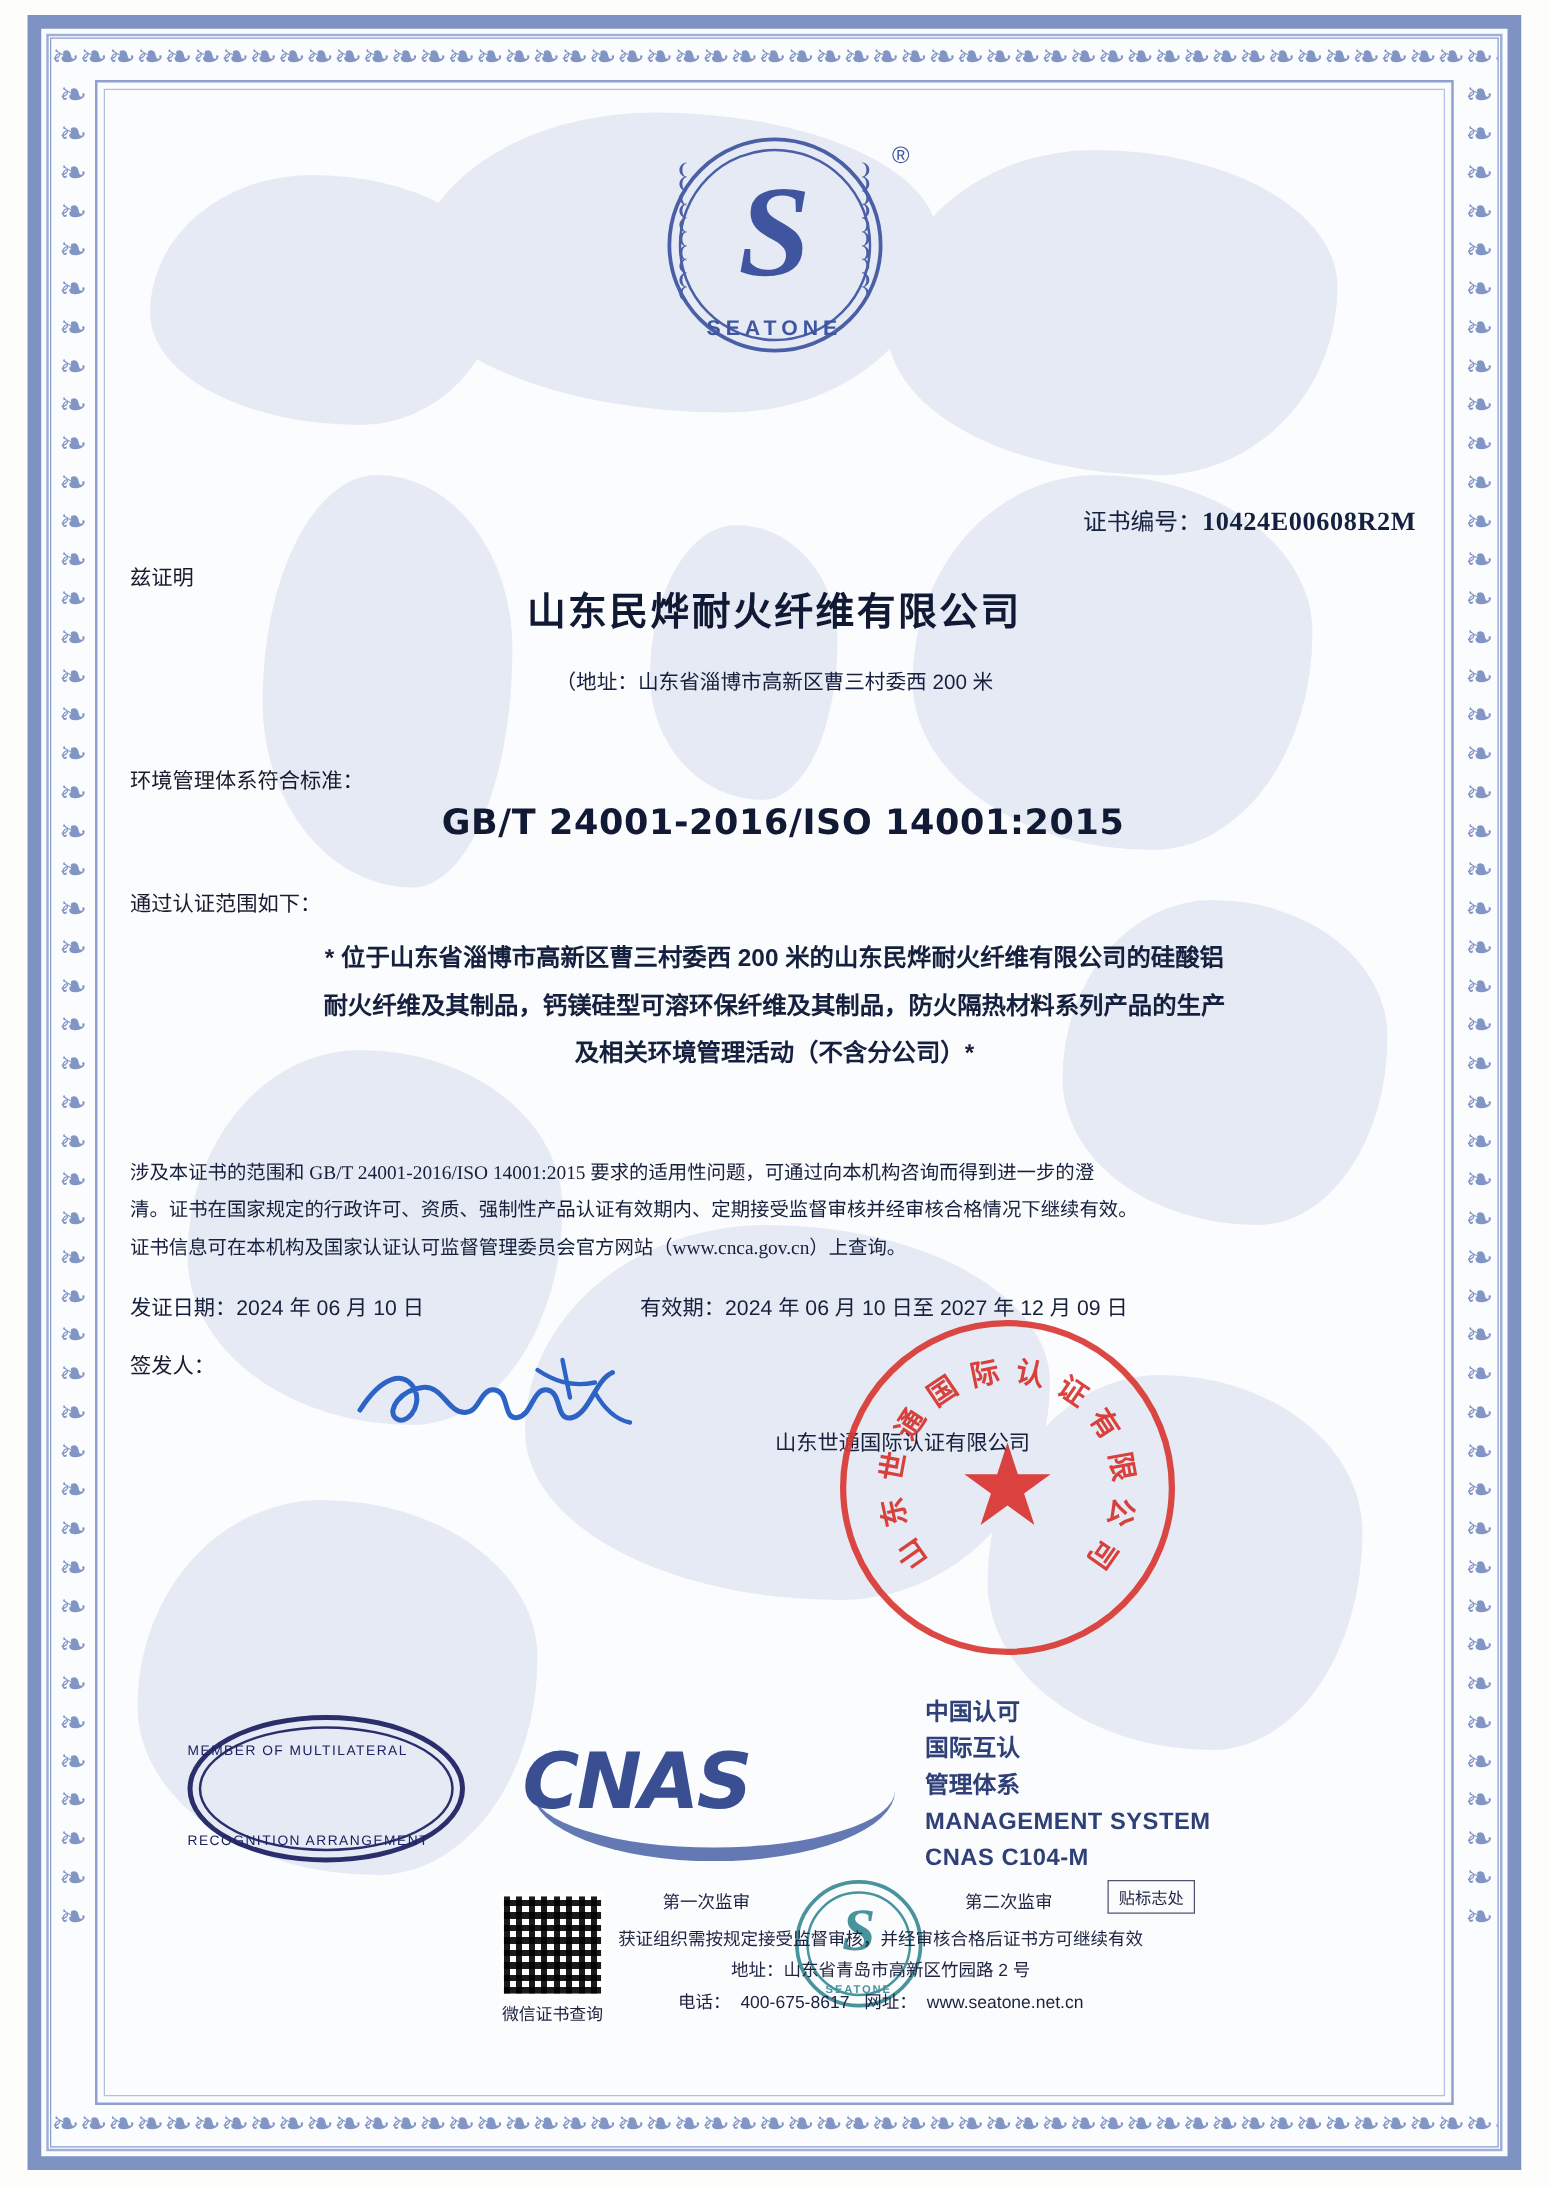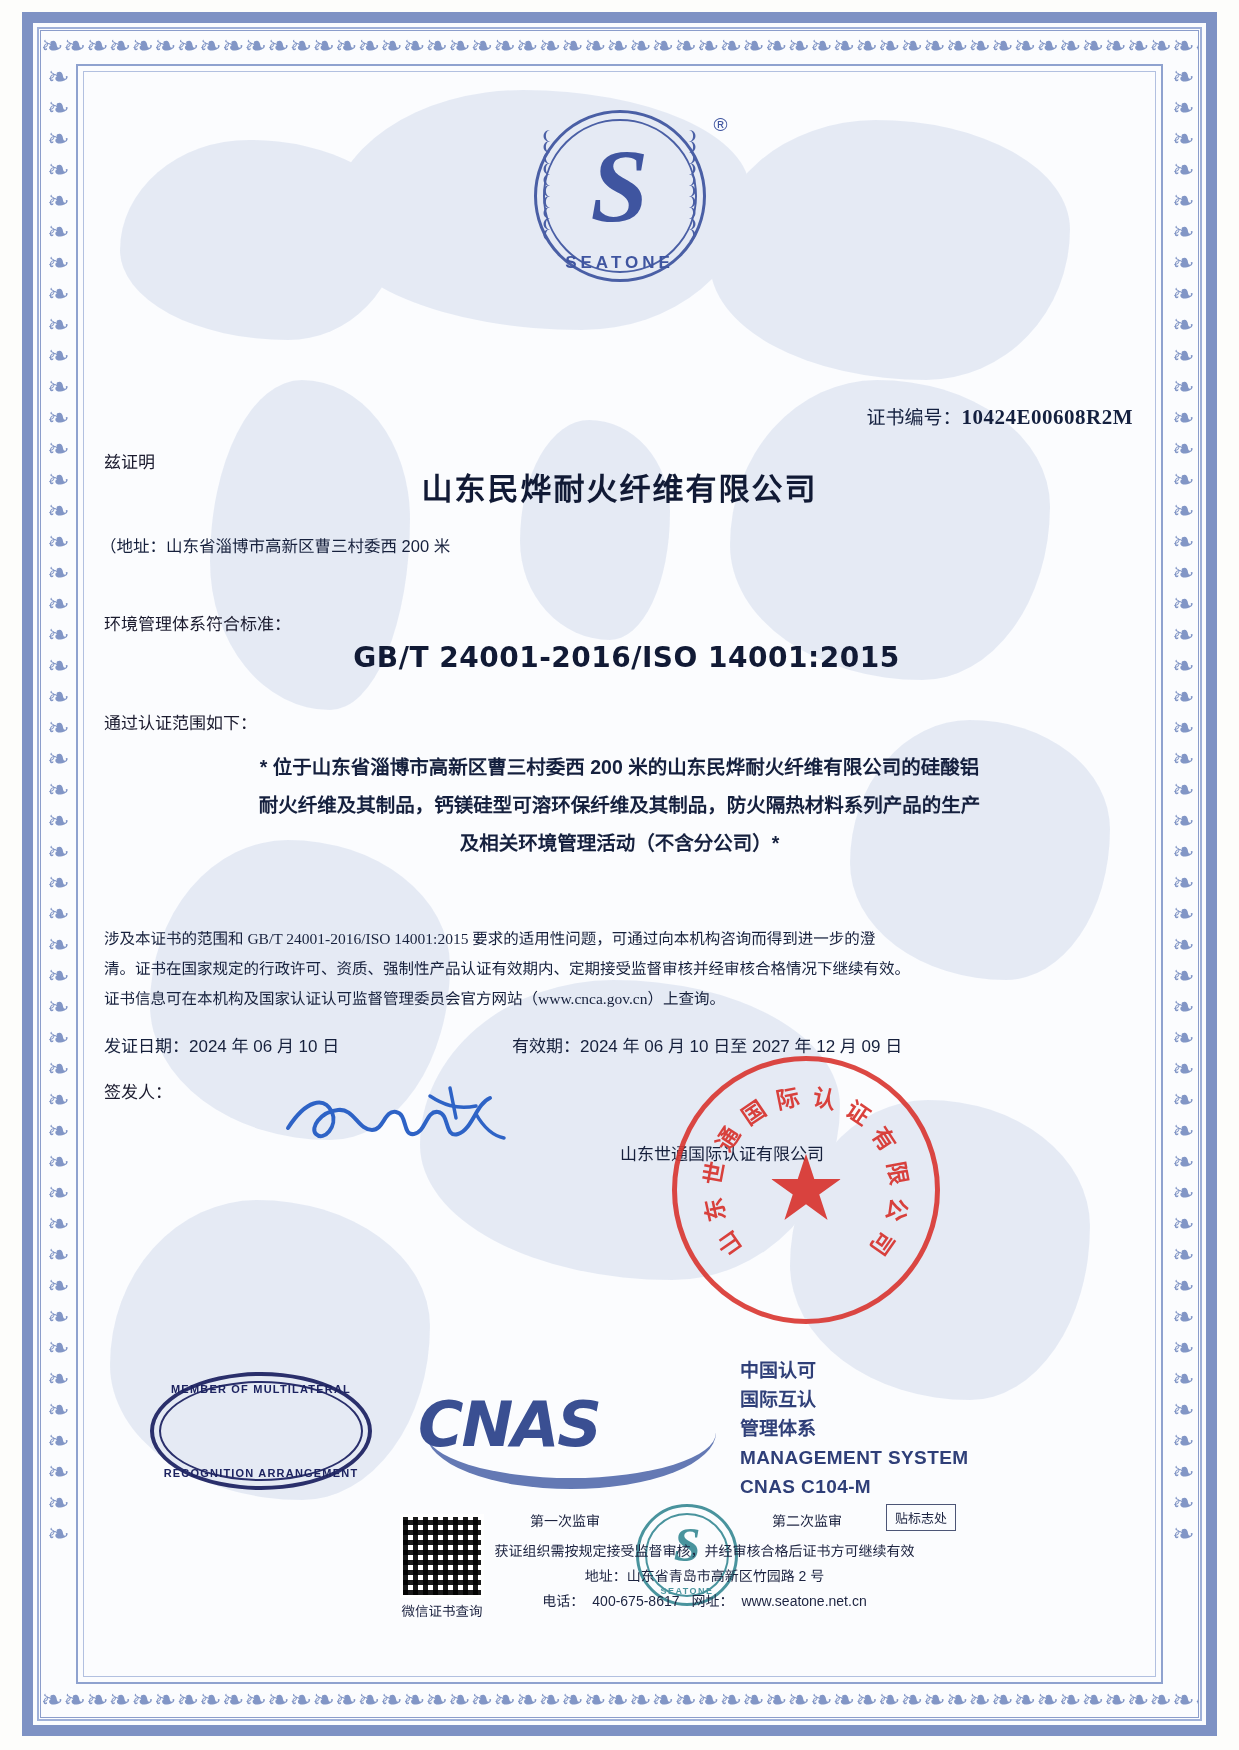--- a/index.html
+++ b/index.html
@@ -181,21 +181,21 @@
     font-family: "DejaVu Sans", sans-serif;
     font-weight: bold;
     font-size: 31px;
     letter-spacing: 2px;
     color: #111a35;
   }
 
   .org-addr {
     position: absolute;
     left: 0; right: 0; top: 446px;
-    text-align: left;
+    text-align: center;
     font-size: 16.5px;
     line-height: 32px;
     color: #16203c;
   }
 
   .label-std { position: absolute; left: 4px; top: 526px; font-size: 17px; }
 
   .standard {
     position: absolute;
     left: 14px; right: 0; top: 557px;
@@ -317,25 +317,25 @@
     font-family: "Liberation Serif", serif;
     font-weight: bold;
     font-size: 56px;
     line-height: 56px;
     color: #1d2360;
     letter-spacing: 2px;
   }
   .iaf .arc-top, .iaf .arc-bot {
     position: absolute;
     left: 0; right: 0;
-    text-align: center;
     font-size: 11px;
-    font-weight: bold;
+    font-weight: normal;
     color: #1d2360;
     letter-spacing: 1.2px;
+    margin-top: 12px;
   }
   .iaf .arc-top { top: 11px; }
   .iaf .arc-bot { bottom: 11px; }
 
   .cnas {
     position: absolute;
     left: 318px; top: 1278px;
     width: 310px; height: 128px;
   }
   .cnas .cnas-word {

